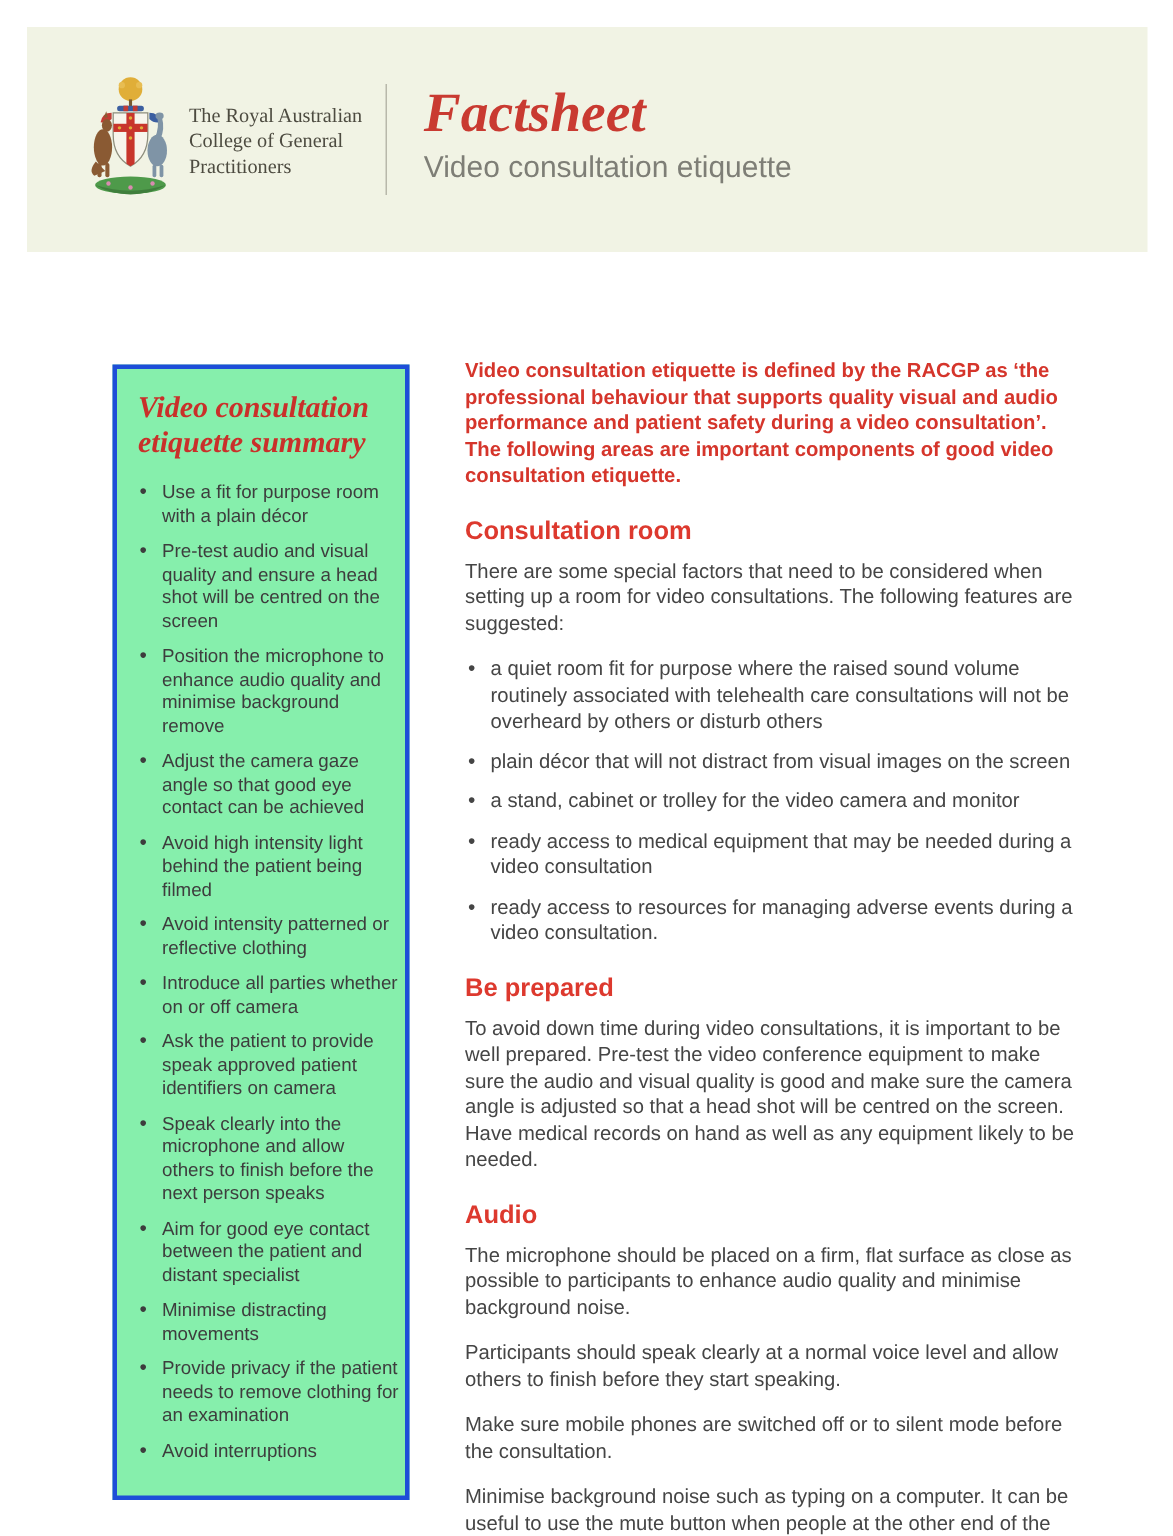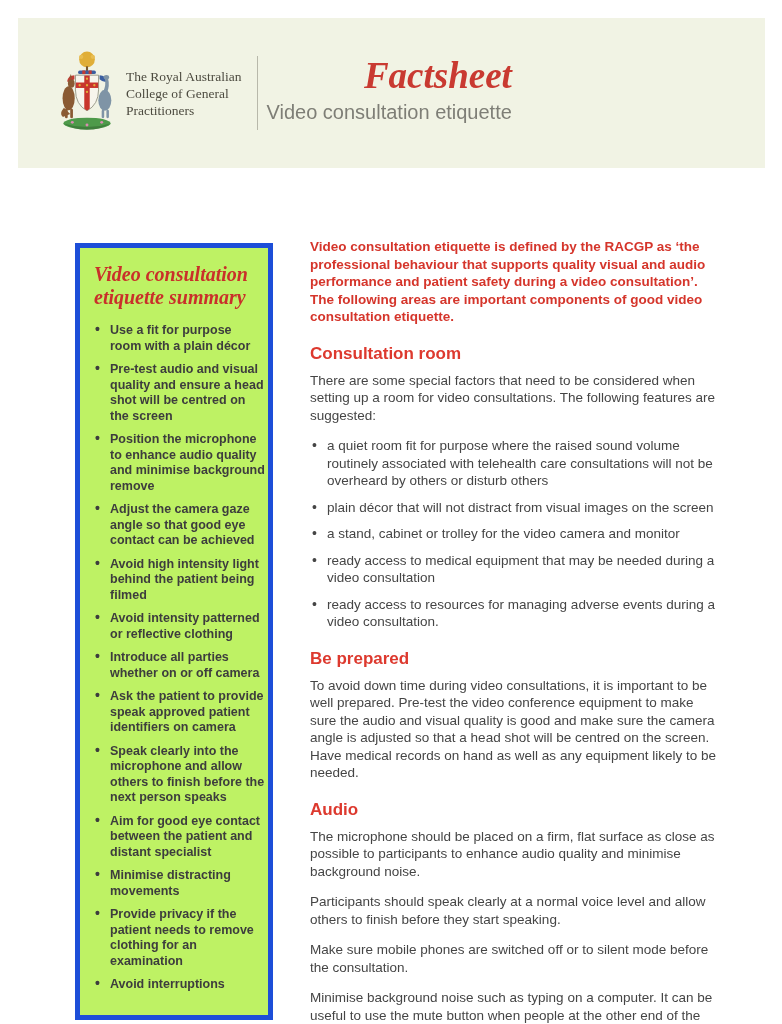--- a/index.html
+++ b/index.html
@@ -13,40 +13,40 @@
   .band {
     position:absolute; left:18px; top:18px; width:747px; height:150px;
     background:#f1f3e4; display:flex; align-items:center;
   }
   .logo { margin-left:37px; flex:0 0 auto; }
   .org {
     margin-left:7px; font-family:"Liberation Serif", serif;
     font-size:13.5px; line-height:17px; color:#4d4b40;
   }
   .vrule { width:1px; height:74px; background:#b8b8aa; margin-left:16px; }
-  .titles { margin-left:8px; margin-top:-6px;text-align:right; }
+  .titles { margin-left:24px; margin-top:-6px; }
   .factsheet {
     font-family:"Liberation Serif", serif; font-style:italic; font-weight:bold;
     font-size:37px; line-height:40px; color:#c93a31;
   }
   .subtitle { font-size:20px; line-height:24px; color:#7e7e76; margin-top:4px; }
 
   
   .summary {
     position:absolute; left:75px; top:243px; width:198px; min-height:635px;
-    border:5px solid #1d4ed8; background:#bef264; padding:11px 3px 14px 13px;
+    border:3px solid #1d4ed8; background:#86efac; padding:11px 3px 14px 13px;
   }
   .summary h2 {
     font-family:"Liberation Serif", serif; font-style:italic; font-weight:bold;
     font-size:20px; line-height:23px; color:#c9302a; margin:4px 0 14px 1px;
   }
   .summary ul { list-style:none; }
   .summary li {
     position:relative; padding-left:17px; margin-bottom:8px;
-    font-size:12.5px; line-height:15.5px; color:#3d3d3d;font-weight:bold;
+    font-size:12.5px; line-height:15.5px; color:#3d3d3d;
   }
   .summary li::before {
     content:"\2022"; position:absolute; left:2px; top:-1px;
     font-size:14px; color:#3d3d3d;
   }
 
   
   .main { position:absolute; left:310px; top:238px; width:408px; }
   .intro {
     font-weight:bold; font-size:13.5px; line-height:17.5px; color:#d5352b;

